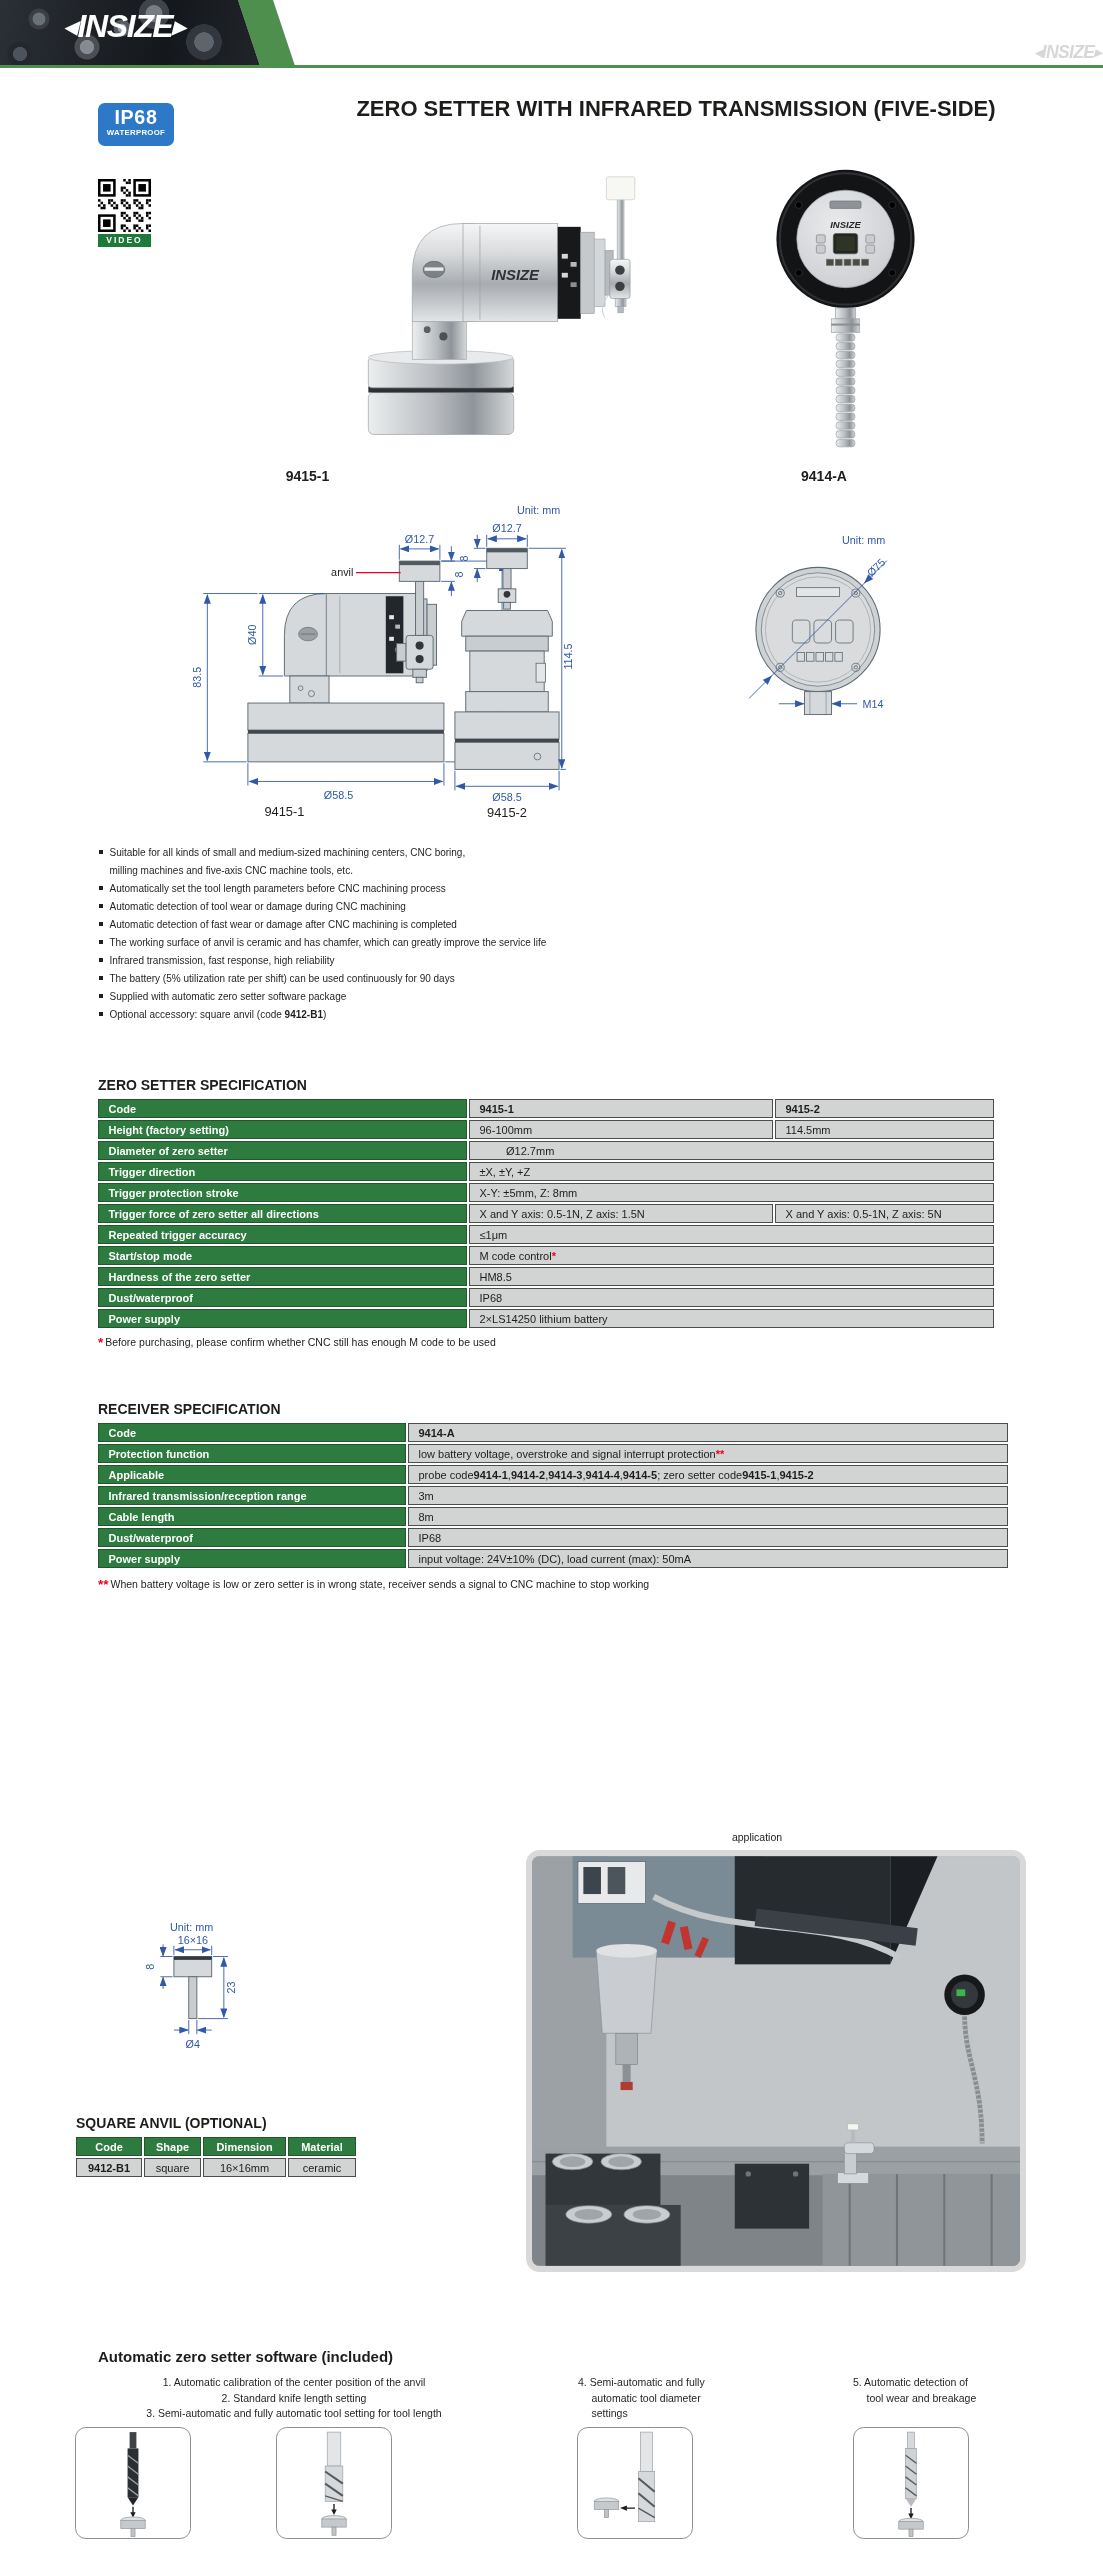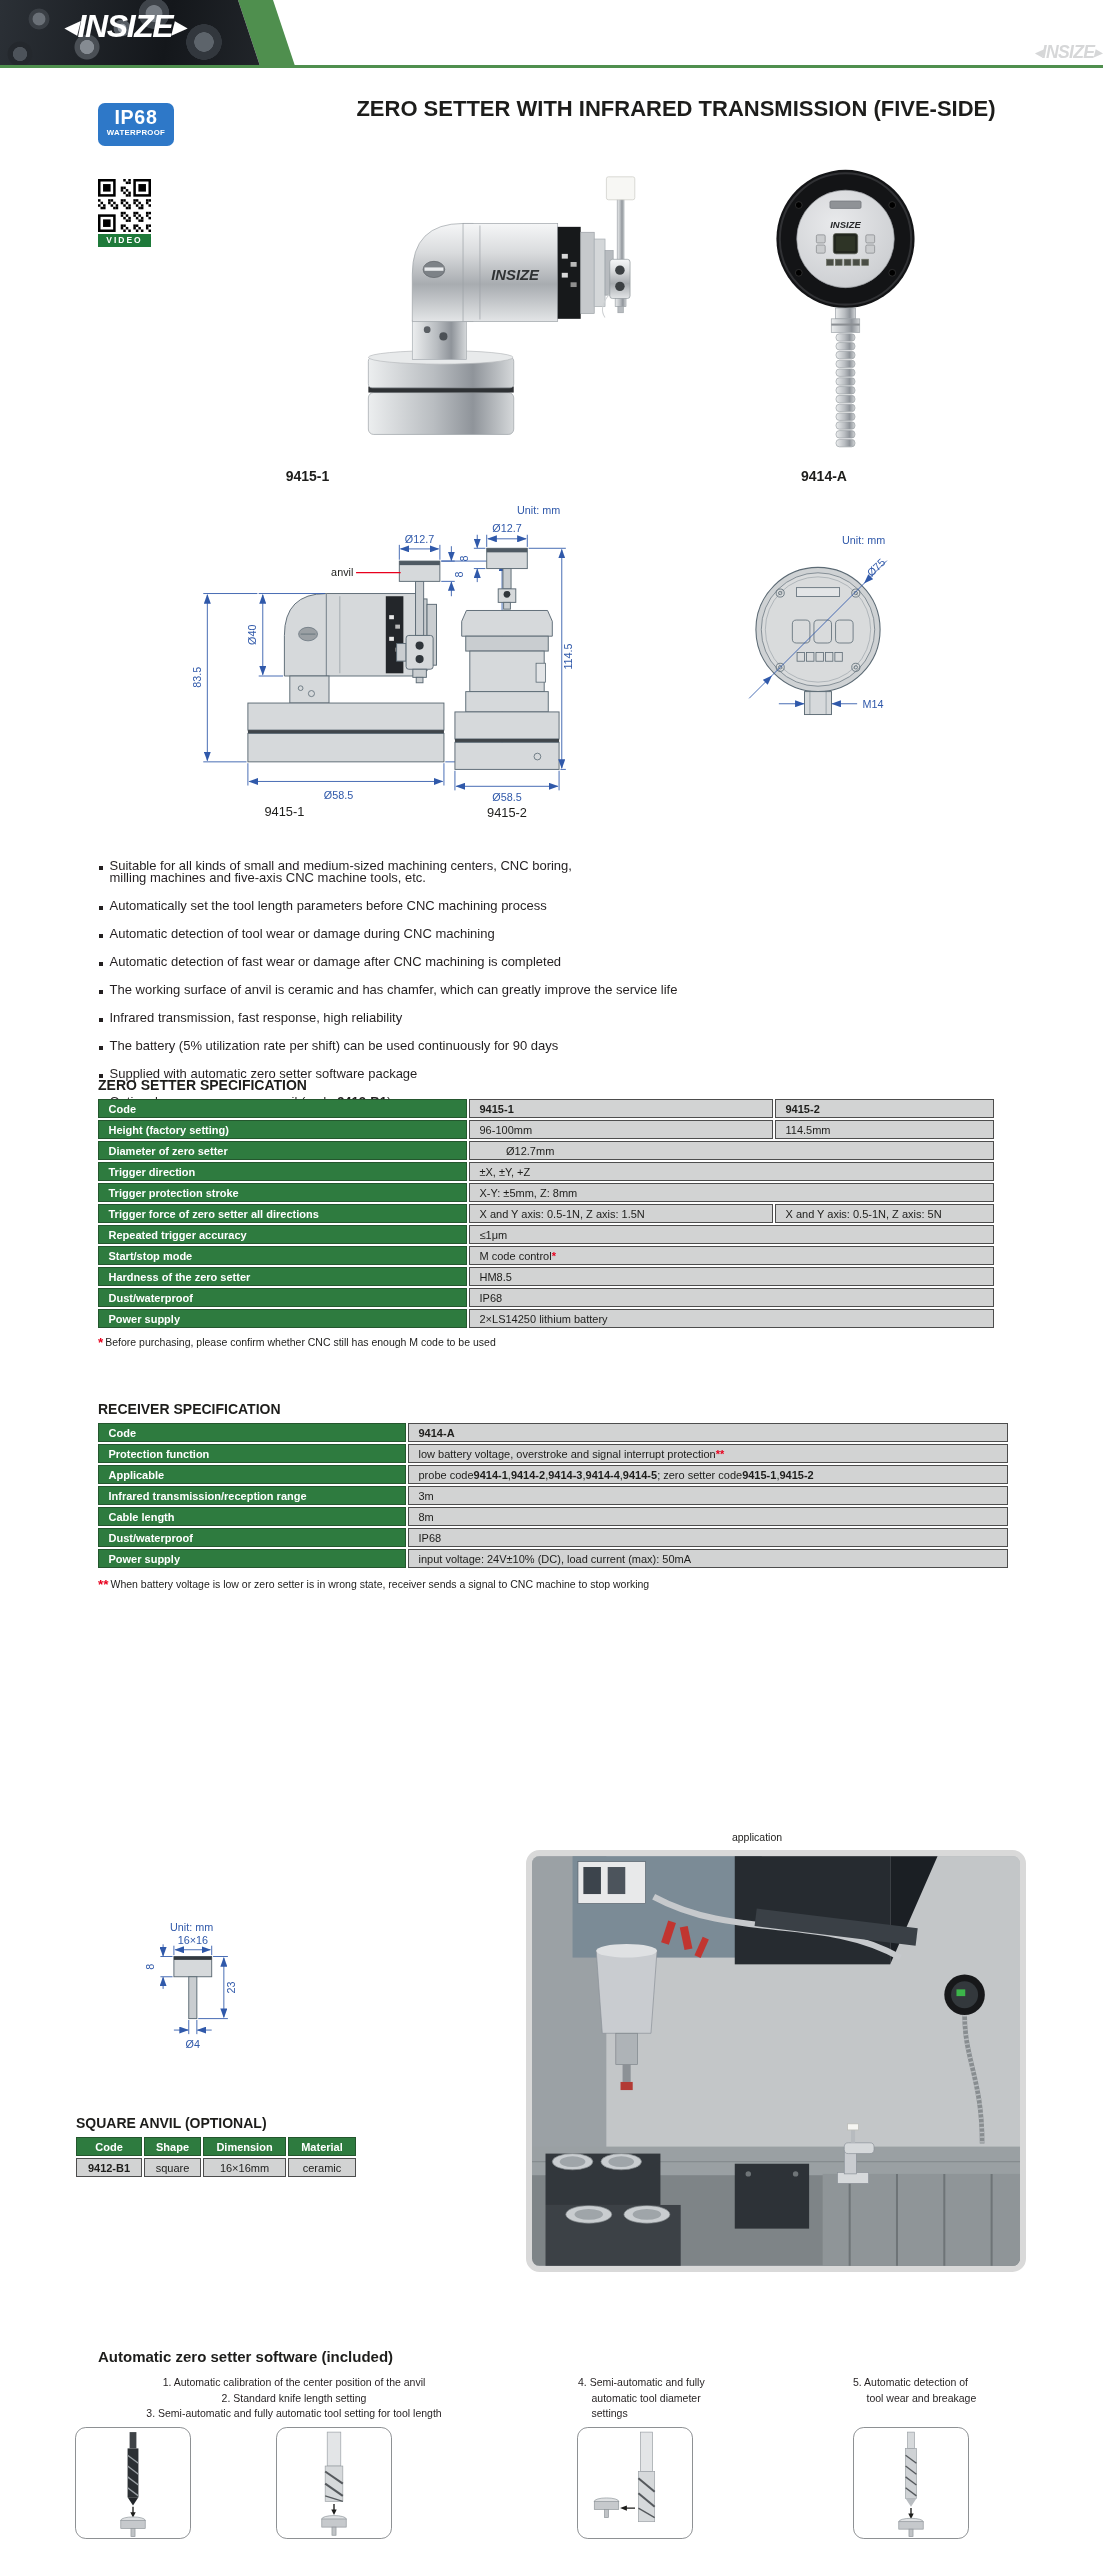--- a/index.html
+++ b/index.html
@@ -56,21 +56,21 @@
   .draw-ln{stroke:#5c6a74;stroke-width:1.2;fill:none;}
   .dim-l{stroke:var(--dim-blue);stroke-width:1.3;fill:none;}
   .dim-t{fill:var(--dim-blue);font-size:16px;font-family:"Liberation Sans",sans-serif;}
   .dim-a{fill:var(--dim-blue);}
   .cap-t{fill:var(--ink);font-size:19px;font-family:"Liberation Sans",sans-serif;}
   .blk-t{fill:var(--ink);font-size:16px;font-family:"Liberation Sans",sans-serif;}
   .red-ln{stroke:var(--red);stroke-width:1.8;}
 
   
   #features{position:absolute;left:98px;top:844px;width:791px;list-style:none;}
-  #features li{position:relative;padding-left:11.5px;font-size:13px;line-height:12px;color:#231f20;margin-top:16px;}
+  #features li{position:relative;padding-left:11.5px;font-size:10px;line-height:18px;color:#231f20;}
   #features li::before{content:"";position:absolute;left:1.4px;top:5.7px;width:4px;height:4px;background:#231f20;}
 
   
   .sec-title{position:absolute;font-size:14px;font-weight:bold;color:var(--ink);}
   .spec-table{position:absolute;display:grid;gap:2px;background:#fff;}
   #zs-table{left:98px;top:1099px;width:896px;grid-template-columns:369px 304px 219px;}
   #rc-table{left:98px;top:1423px;width:910px;grid-template-columns:308px 600px;}
   #sa-table{left:76px;top:2137px;width:278px;grid-template-columns:66px 57px 83px 68px;}
   .cell{min-height:19px;display:flex;align-items:center;font-size:11px;padding:1.4px 5.4px 1.4px 9.5px;}
   .cell.lab{background:var(--green);color:#fff;font-weight:bold;border:0.7px solid #24562e;}

